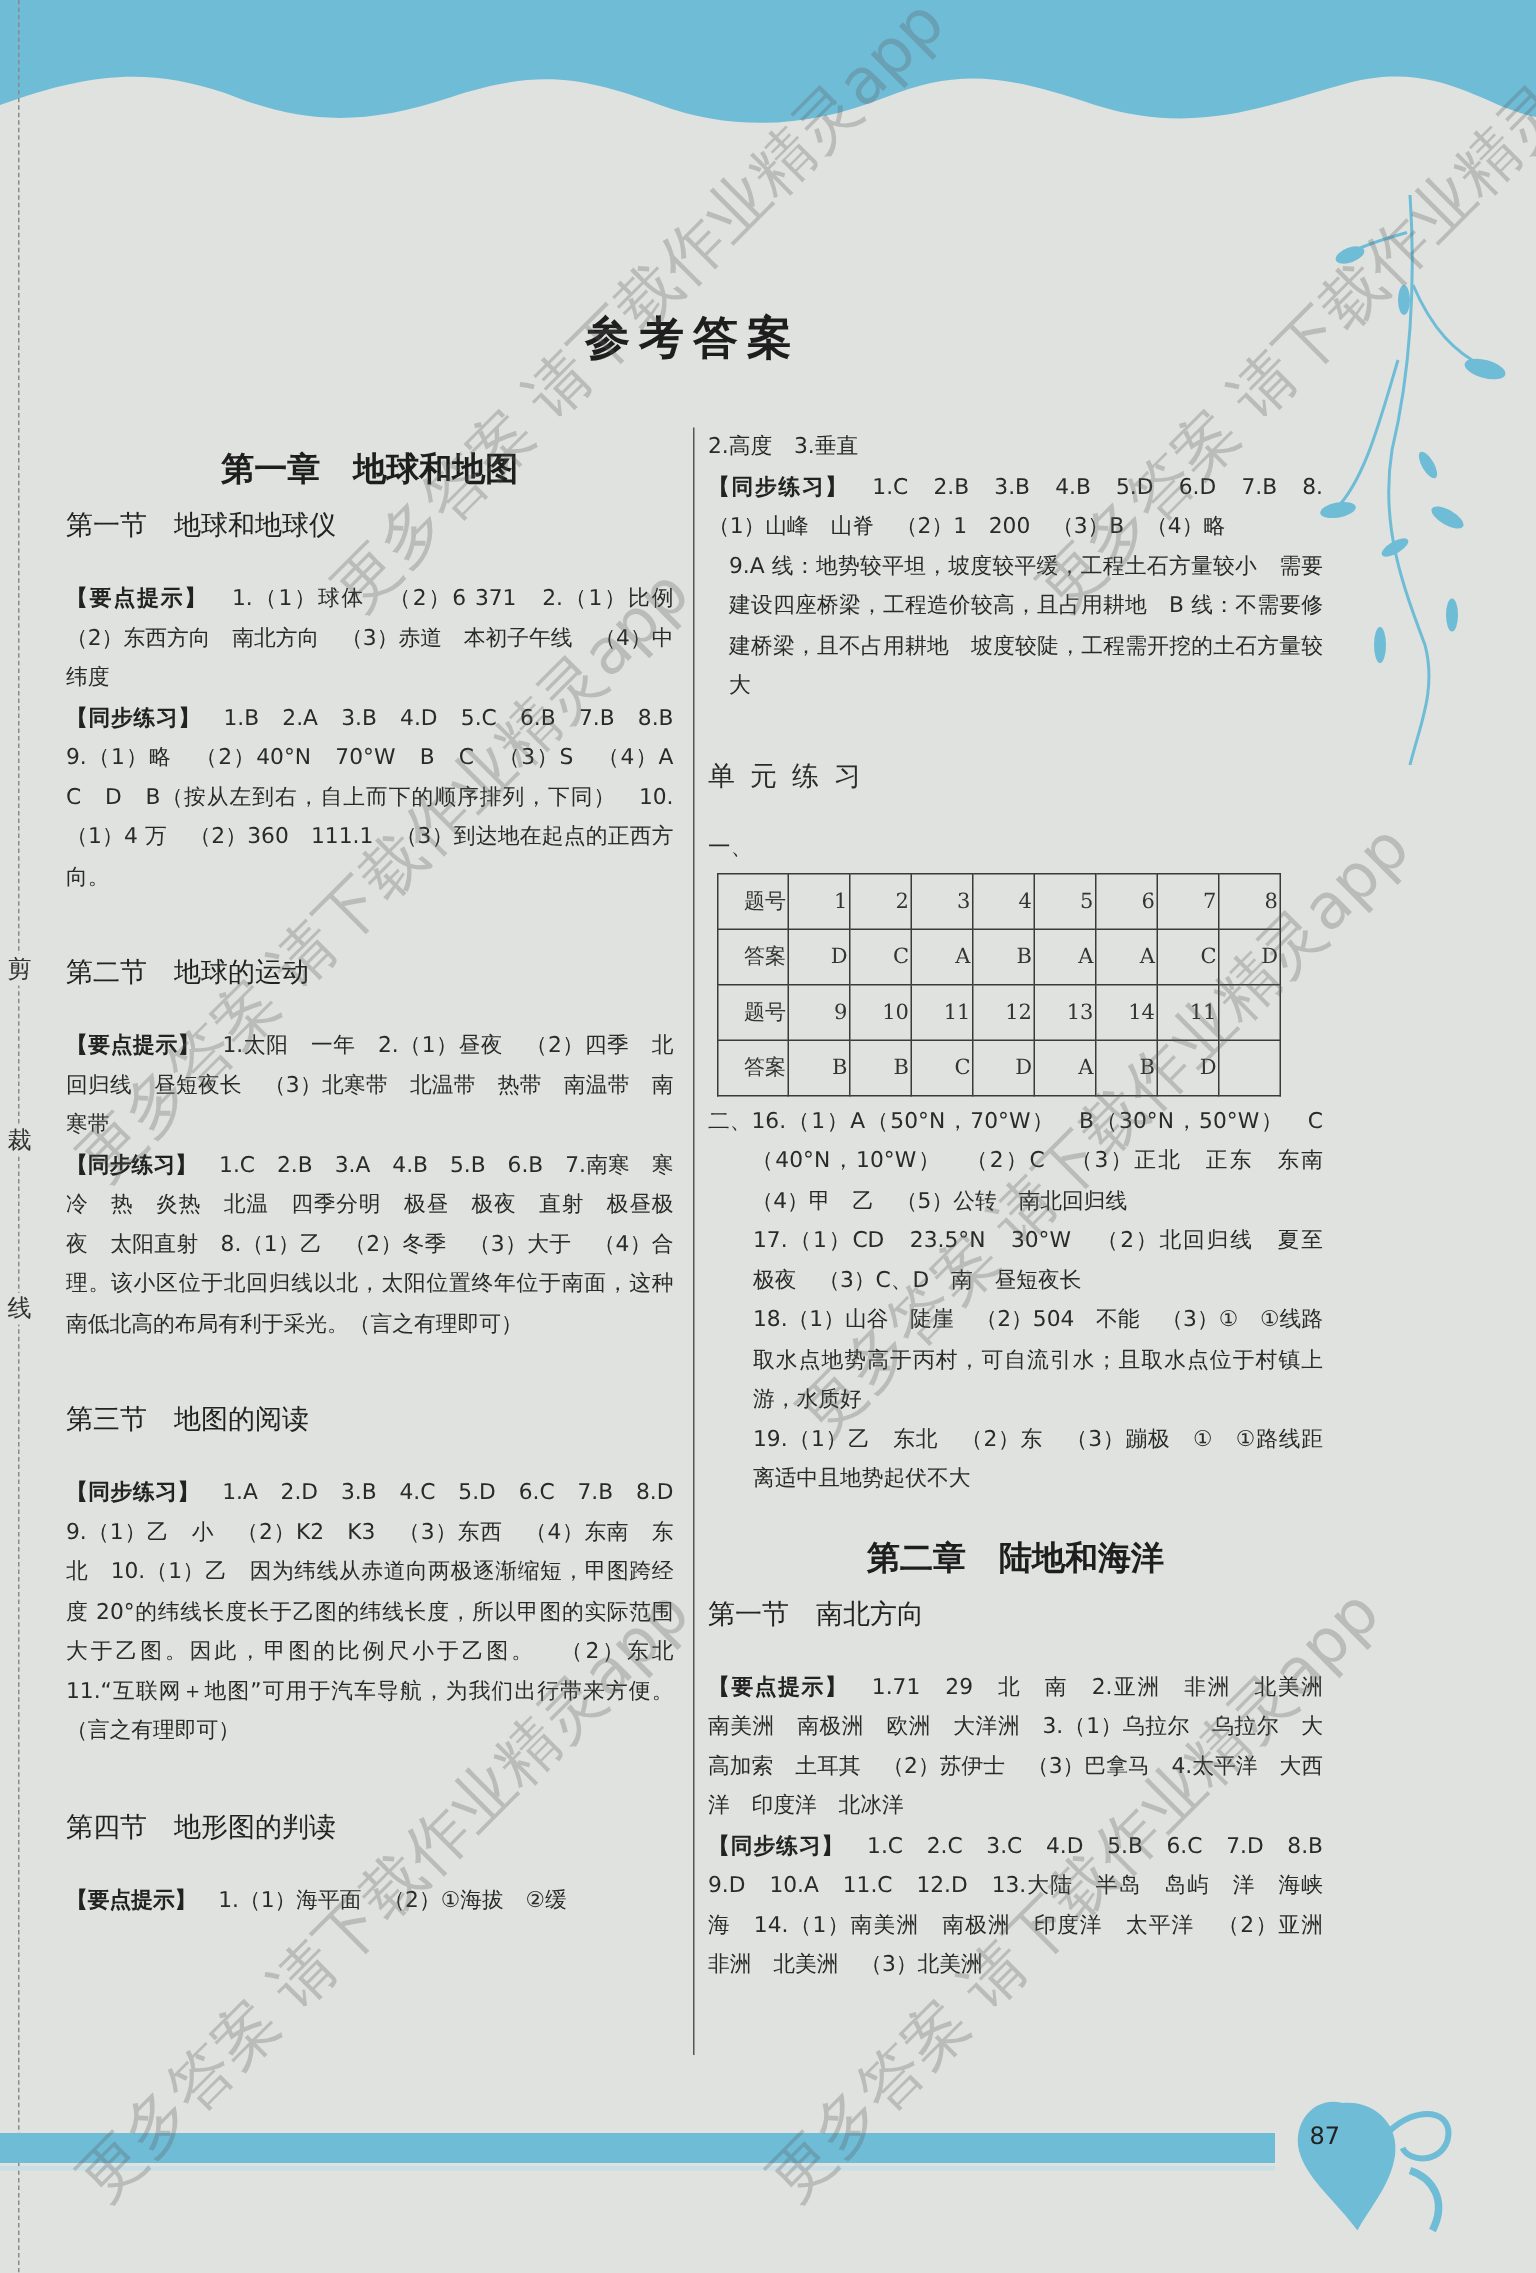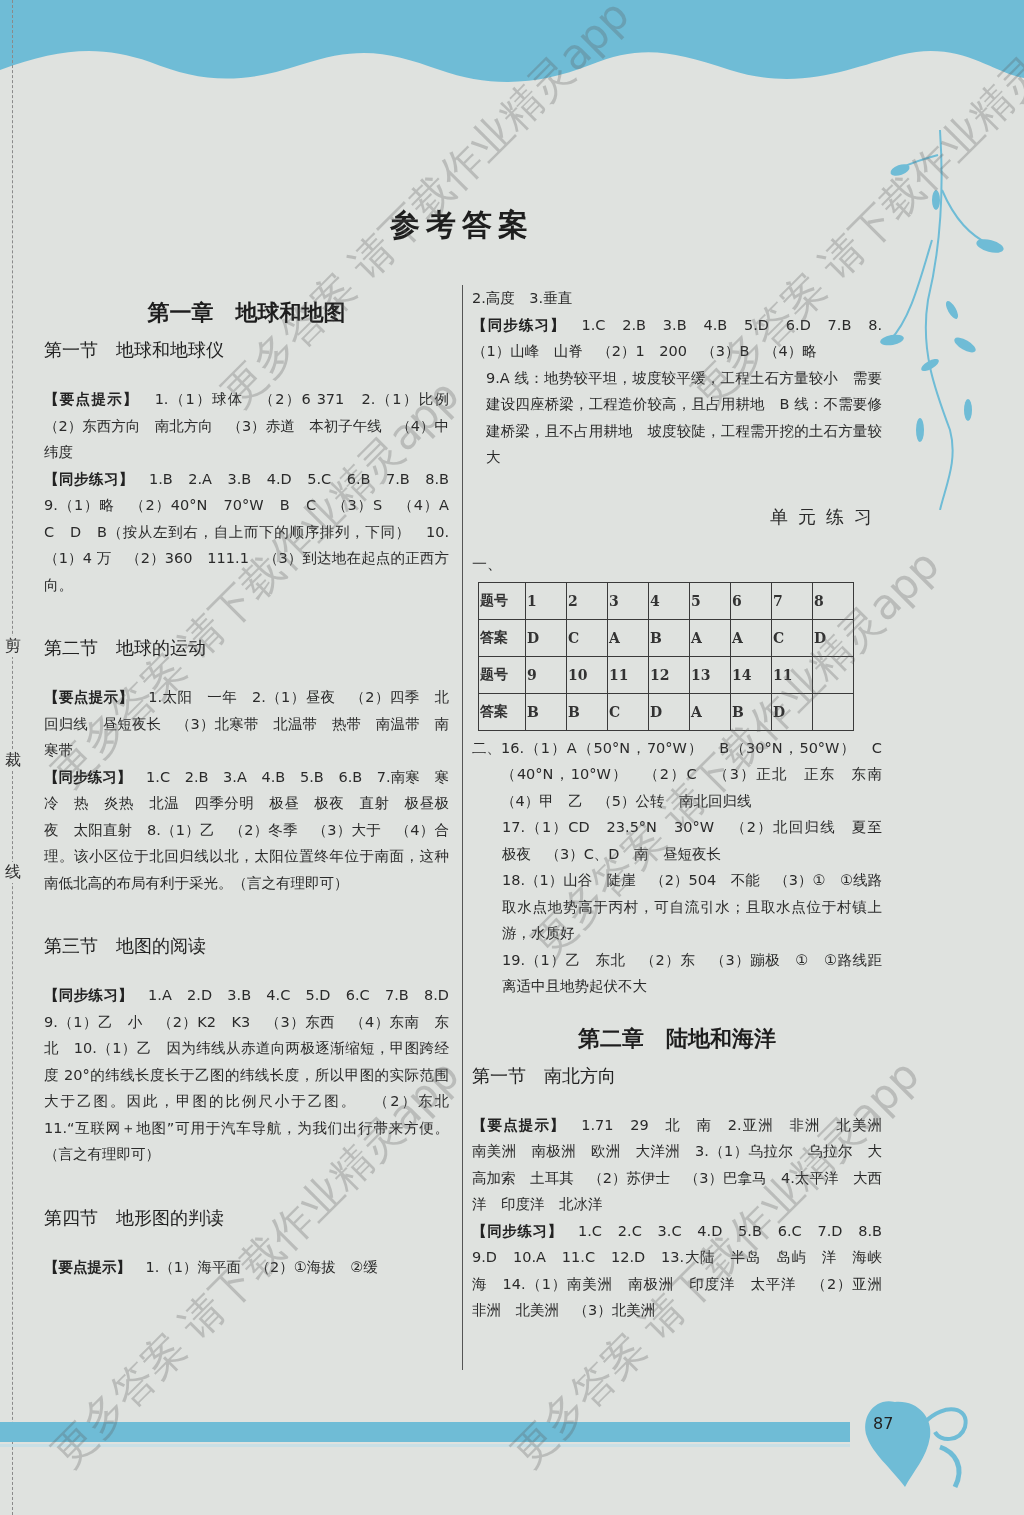--- a/index.html
+++ b/index.html
@@ -16,24 +16,24 @@
   .page-title { position:absolute; left:0; width:924px; top:205px; text-align:center; font-size:30px; font-weight:bold; letter-spacing:6px; color:#1e1e1e; }
   .col { position:absolute; top:285px; }
   .col-left { left:44px; width:405px; }
   .col-right { left:472px; width:410px; }
   .divider { position:absolute; left:462px; top:285px; height:1085px; border-left:1px solid #555; }
   .chapter { font-family:"DejaVu Sans", sans-serif; font-weight:bold; font-size:22px; text-align:center; margin:26px 0 10px; color:#1e1e1e; }
   .section { font-size:18px; text-align:left; margin:10px 0 24px; color:#222; }
   .section.big-gap { margin-top:38px; }
   .para { font-family:"DejaVu Sans", sans-serif; font-size:14.5px; line-height:26.5px; margin:0; text-align:justify; color:#2a2a2a; }
   .para .tag { font-weight:bold; color:#222; }
-  .unit-title { font-size:18px; text-align:right; letter-spacing:10px; margin:34px 0 26px; }
+  .unit-title { font-size:18px; text-align:left; letter-spacing:10px; margin:34px 0 26px; }
   .q-label { font-family:"DejaVu Sans", sans-serif; font-size:15px; margin:0 0 8px; }
   table.ans { border-collapse:collapse; margin:0 0 4px 6px; }
-  table.ans td { border:1.5px solid #3a3a3a; width:38px; height:34px; text-align:left; font-size:14px; color:#333;font-weight:bold; }
+  table.ans td { border:1.5px solid #3a3a3a; width:38px; height:34px; text-align:right; font-size:14px; color:#333; }
   table.ans td.hdr { width:44px; }
   .bottom-bar { position:absolute; left:0; top:1422px; width:850px; height:20px; background:#6fbcd6; }
   .bottom-thin { position:absolute; left:0; top:1444px; width:850px; height:3px; background:#c9dfe5; }
   .page-num-bg { position:absolute; left:855px; top:1392px; width:130px; height:110px; }
   .page-num { position:absolute; left:873px; top:1414px; font-family:"DejaVu Sans", sans-serif; font-size:16px; color:#222; }
   .wm { position:absolute; font-family:"DejaVu Sans", sans-serif; font-size:42px; color:rgba(90,90,90,0.28); transform:rotate(-45deg); transform-origin:left top; white-space:nowrap; pointer-events:none; }
 </style>
 </head>
 <body>
 

